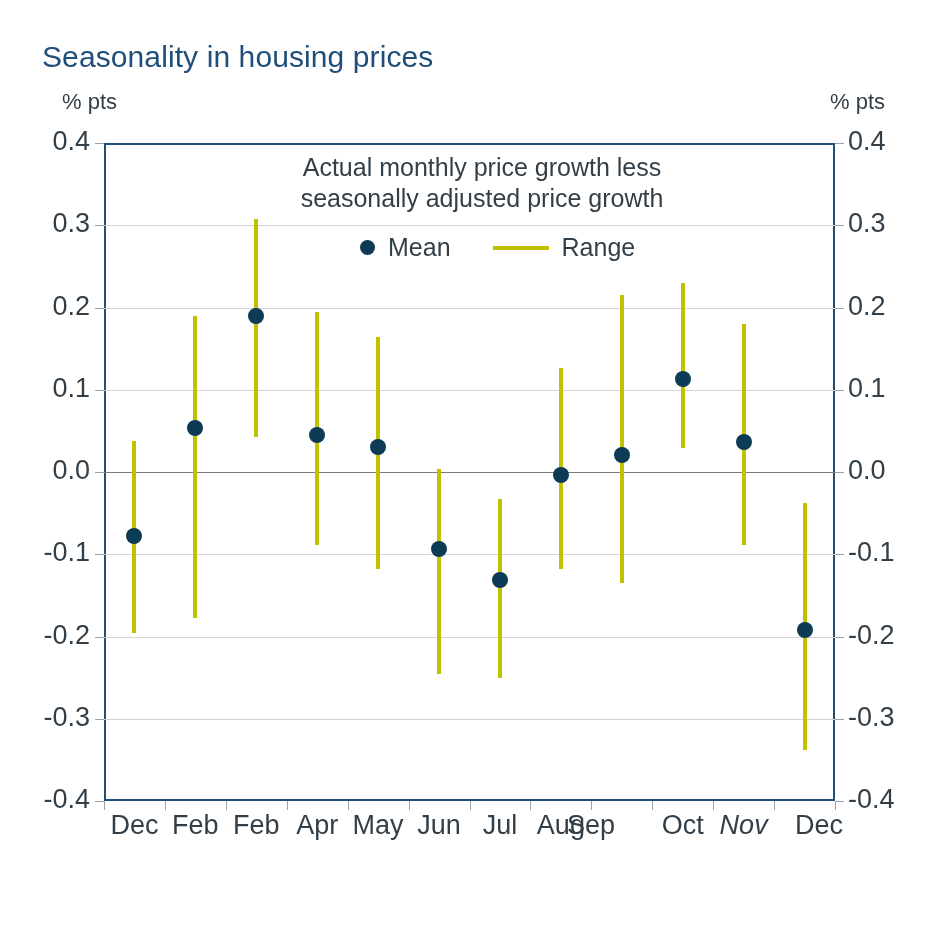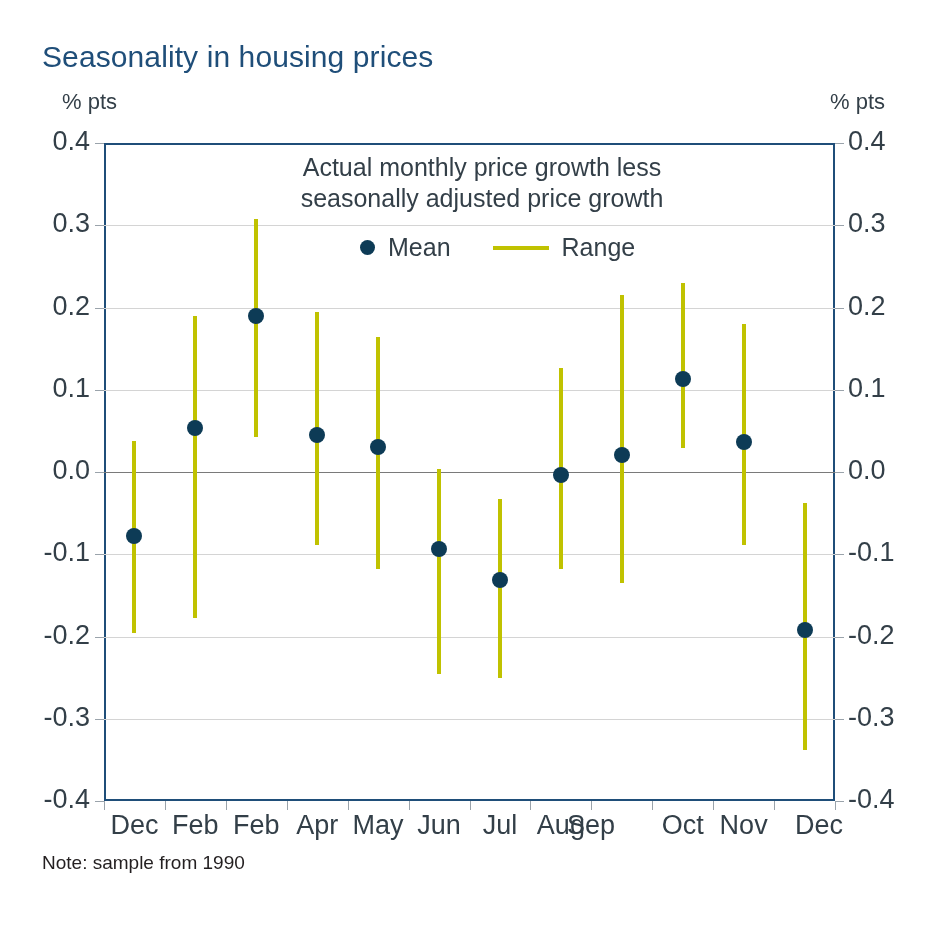--- a/index.html
+++ b/index.html
@@ -254,21 +254,21 @@
       <div class="xlabel" style="left: 134.458px;">Dec</div>
       <div class="xlabel" style="left: 195.375px;">Feb</div>
       <div class="xlabel" style="left: 256.292px;">Feb</div>
       <div class="xlabel" style="left: 317.208px;">Apr</div>
       <div class="xlabel" style="left: 378.125px;">May</div>
       <div class="xlabel" style="left: 439.042px;">Jun</div>
       <div class="xlabel" style="left: 499.958px;">Jul</div>
       <div class="xlabel" style="left: 560.875px;">Aug</div>
       <div class="xlabel" style="left: 591px;">Sep</div>
       <div class="xlabel" style="left: 682.708px;">Oct</div>
-      <div class="xlabel" style="left: 743.625px;">Nov</div>
+      <div class="xlabel" style="left: 743.625px; font-style: italic;">Nov</div>
       <div class="xlabel" style="left: 819px;">Dec</div>
     </div>
   <div id="series-layer">
       <div class="range-bar" style="left: 134.458px; top: 440.745px; height: 192.465px;"></div>
       <div class="range-bar" style="left: 195.375px; top: 315.725px; height: 302.68px;"></div>
       <div class="range-bar" style="left: 256.292px; top: 219.493px; height: 217.962px;"></div>
       <div class="range-bar" style="left: 317.208px; top: 311.612px; height: 233.59px;"></div>
       <div class="range-bar" style="left: 378.125px; top: 337.11px; height: 231.945px;"></div>
       <div class="range-bar" style="left: 439.042px; top: 468.71px; height: 204.803px;"></div>
       <div class="range-bar" style="left: 499.958px; top: 499.142px; height: 178.482px;"></div>
@@ -298,16 +298,15 @@
 
   <div class="legend">
     <span class="legend-dot"></span>
     <span class="legend-text">Mean</span>
     <span class="legend-gap"></span>
     <span class="legend-line"></span>
     <span class="legend-text">Range</span>
   </div>
 
   <div class="footnotes">
-    <div class="footnote-line">Note: sample from 1990</div>
   </div>
 
 </div>
 
 </body></html>

